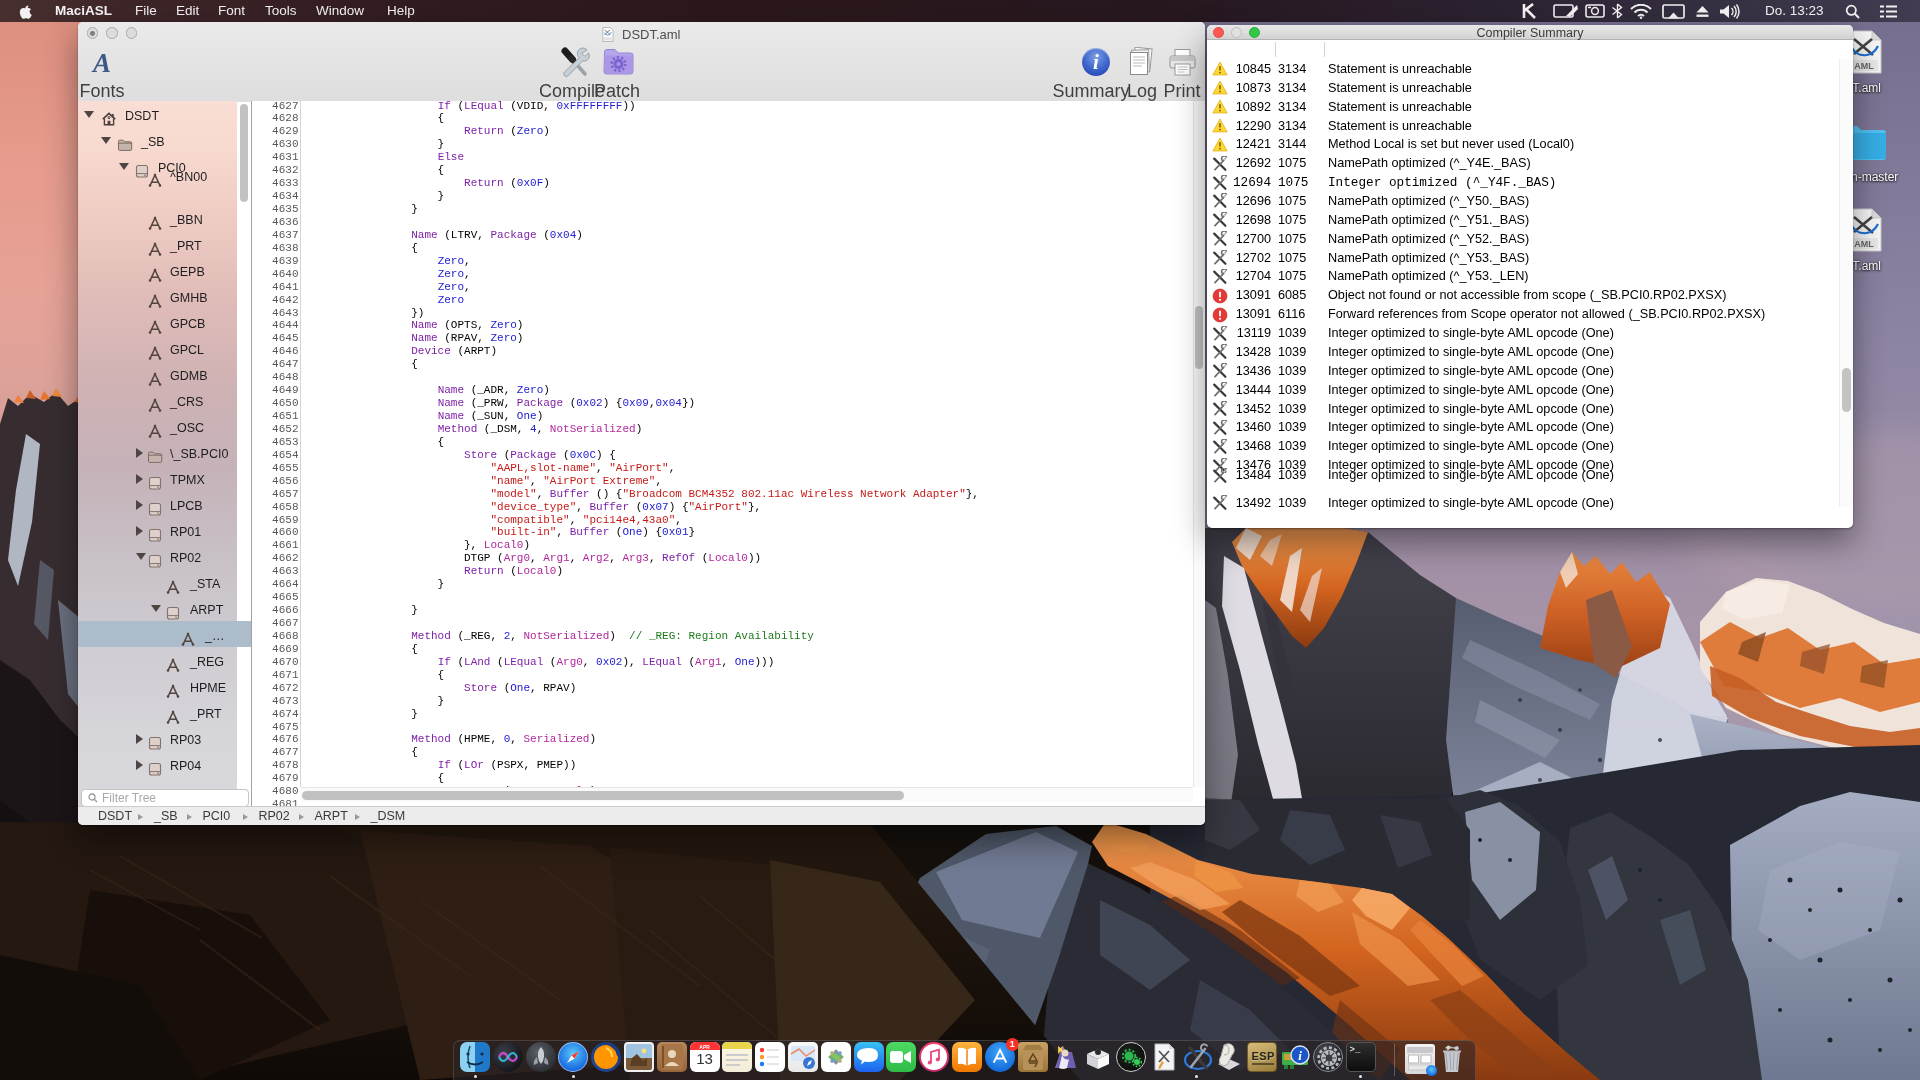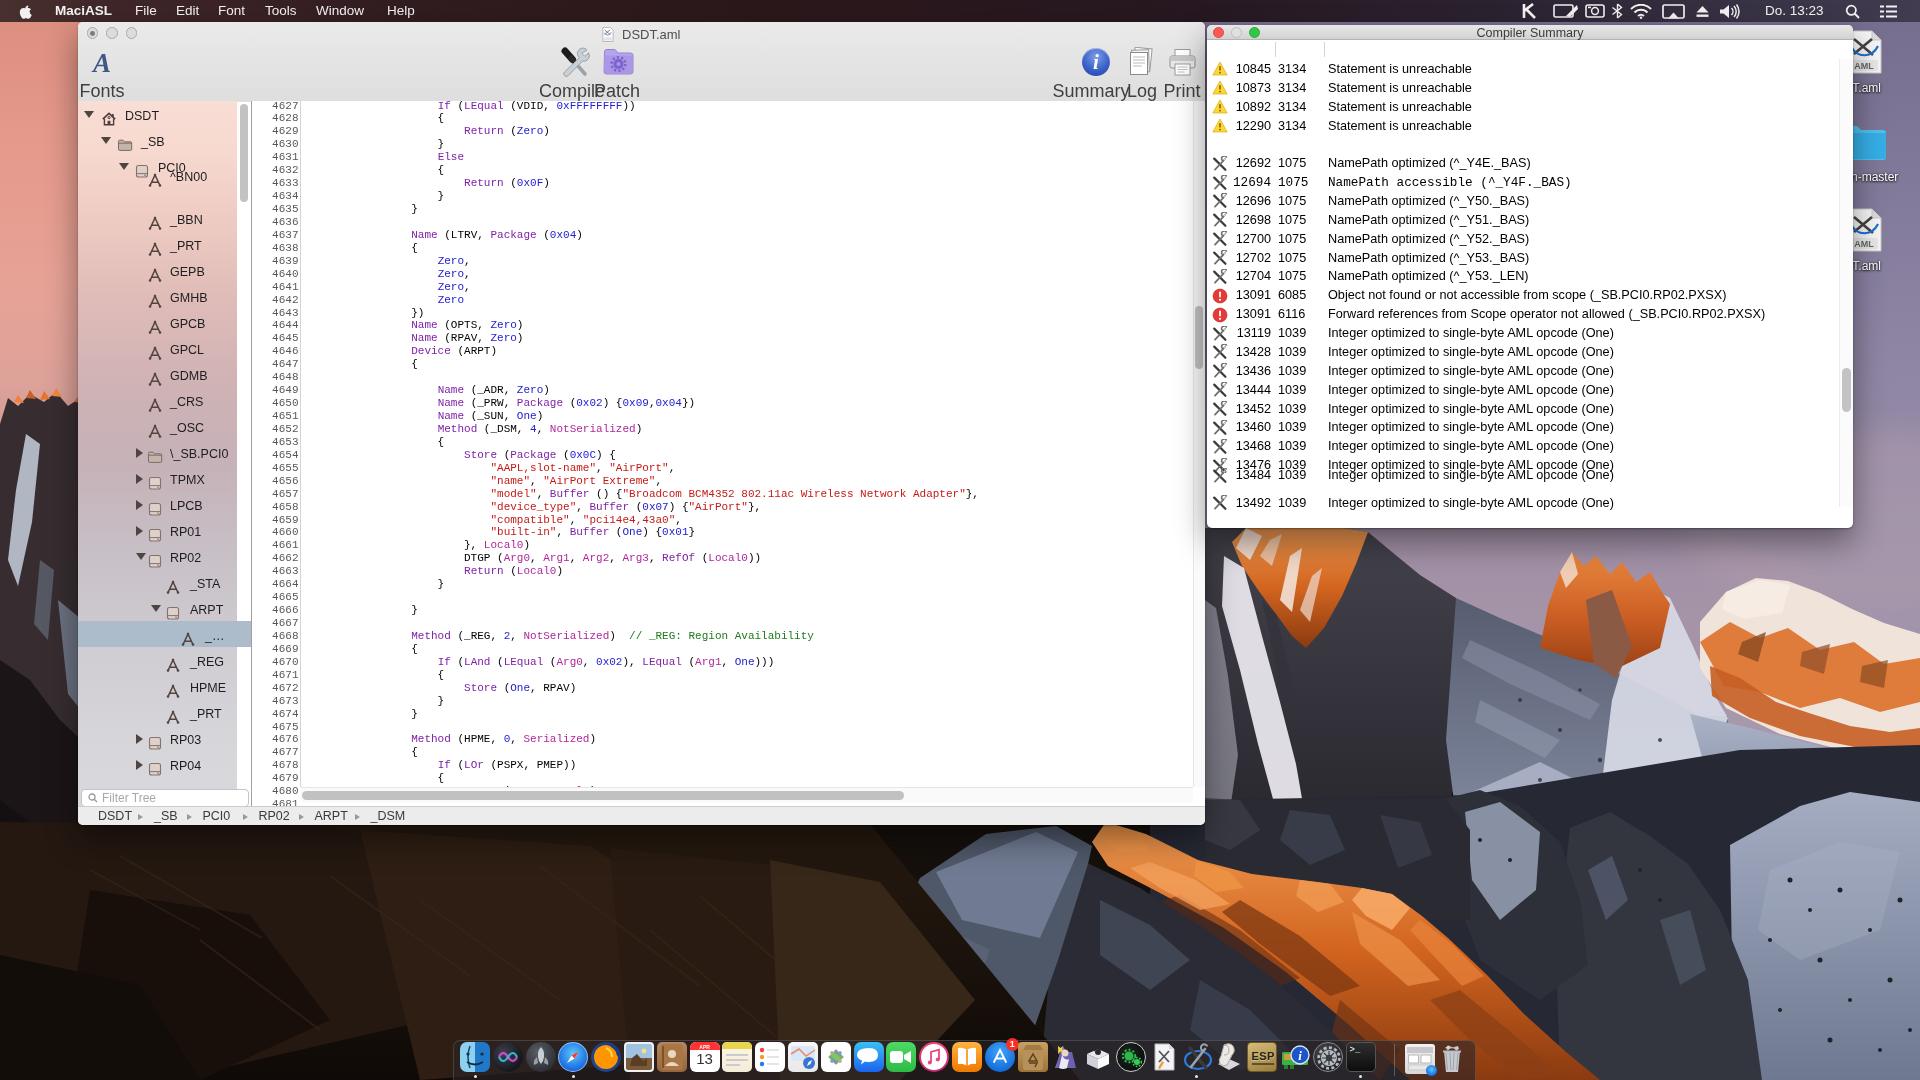--- a/index.html
+++ b/index.html
@@ -873,41 +873,51 @@
 <div class="r2" style="top:91.51px;">
       <svg width="16" height="15" viewBox="0 0 16 15">
         <path d="M8 1 L15.2 14 H.8 Z" fill="#fdd835" stroke="#d99e00" stroke-width=".6"></path>
         <rect x="7.25" y="5" width="1.5" height="4.6" rx=".7" fill="#7a5c00"></rect>
         <circle cx="8" cy="11.6" r=".95" fill="#7a5c00"></circle>
       </svg>
       <span class="ln">12290</span>
       <span class="cd">3134</span>
       <span class="ms">Statement is unreachable</span>
     </div>
+<div class="r2" style="top:110.38px;">
+      <svg width="16" height="15" viewBox="0 0 16 15">
+        <path d="M8 1 L15.2 14 H.8 Z" fill="#fdd835" stroke="#d99e00" stroke-width=".6"></path>
+        <rect x="7.25" y="5" width="1.5" height="4.6" rx=".7" fill="#7a5c00"></rect>
+        <circle cx="8" cy="11.6" r=".95" fill="#7a5c00"></circle>
+      </svg>
+      <span class="ln">12421</span>
+      <span class="cd">3144</span>
+      <span class="ms">Method Local is set but never used (Local0)</span>
+    </div>
 <div class="r2" style="top:129.25px;">
       <svg width="16" height="16" viewBox="0 0 16 16">
         <line x1="2.2" y1="2.6" x2="13.4" y2="13.8" stroke="#3a3a3a" stroke-width="2.2" stroke-linecap="round"></line>
         <line x1="13" y1="3" x2="3" y2="13.6" stroke="#6e6e6e" stroke-width="1.8" stroke-linecap="round"></line>
         <path d="M14.6 1.6 a2.6 2.6 0 1 0 -3.4 3.4" fill="none" stroke="#6e6e6e" stroke-width="1.6"></path>
         <circle cx="12.6" cy="3.4" r="1" fill="#fff" opacity=".7"></circle>
       </svg>
       <span class="ln">12692</span>
       <span class="cd">1075</span>
       <span class="ms">NamePath optimized (^_Y4E._BAS)</span>
     </div>
 <div class="r2" style="top:148.12px;font-family:Liberation Mono, monospace;">
       <svg width="16" height="16" viewBox="0 0 16 16">
         <line x1="2.2" y1="2.6" x2="13.4" y2="13.8" stroke="#3a3a3a" stroke-width="2.2" stroke-linecap="round"></line>
         <line x1="13" y1="3" x2="3" y2="13.6" stroke="#6e6e6e" stroke-width="1.8" stroke-linecap="round"></line>
         <path d="M14.6 1.6 a2.6 2.6 0 1 0 -3.4 3.4" fill="none" stroke="#6e6e6e" stroke-width="1.6"></path>
         <circle cx="12.6" cy="3.4" r="1" fill="#fff" opacity=".7"></circle>
       </svg>
       <span class="ln">12694</span>
       <span class="cd">1075</span>
-      <span class="ms">NamePath accessible (^_Y4F._BAS)</span>
+      <span class="ms">Integer optimized (^_Y4F._BAS)</span>
     </div>
 <div class="r2" style="top:166.99px;">
       <svg width="16" height="16" viewBox="0 0 16 16">
         <line x1="2.2" y1="2.6" x2="13.4" y2="13.8" stroke="#3a3a3a" stroke-width="2.2" stroke-linecap="round"></line>
         <line x1="13" y1="3" x2="3" y2="13.6" stroke="#6e6e6e" stroke-width="1.8" stroke-linecap="round"></line>
         <path d="M14.6 1.6 a2.6 2.6 0 1 0 -3.4 3.4" fill="none" stroke="#6e6e6e" stroke-width="1.6"></path>
         <circle cx="12.6" cy="3.4" r="1" fill="#fff" opacity=".7"></circle>
       </svg>
       <span class="ln">12696</span>
       <span class="cd">1075</span>

